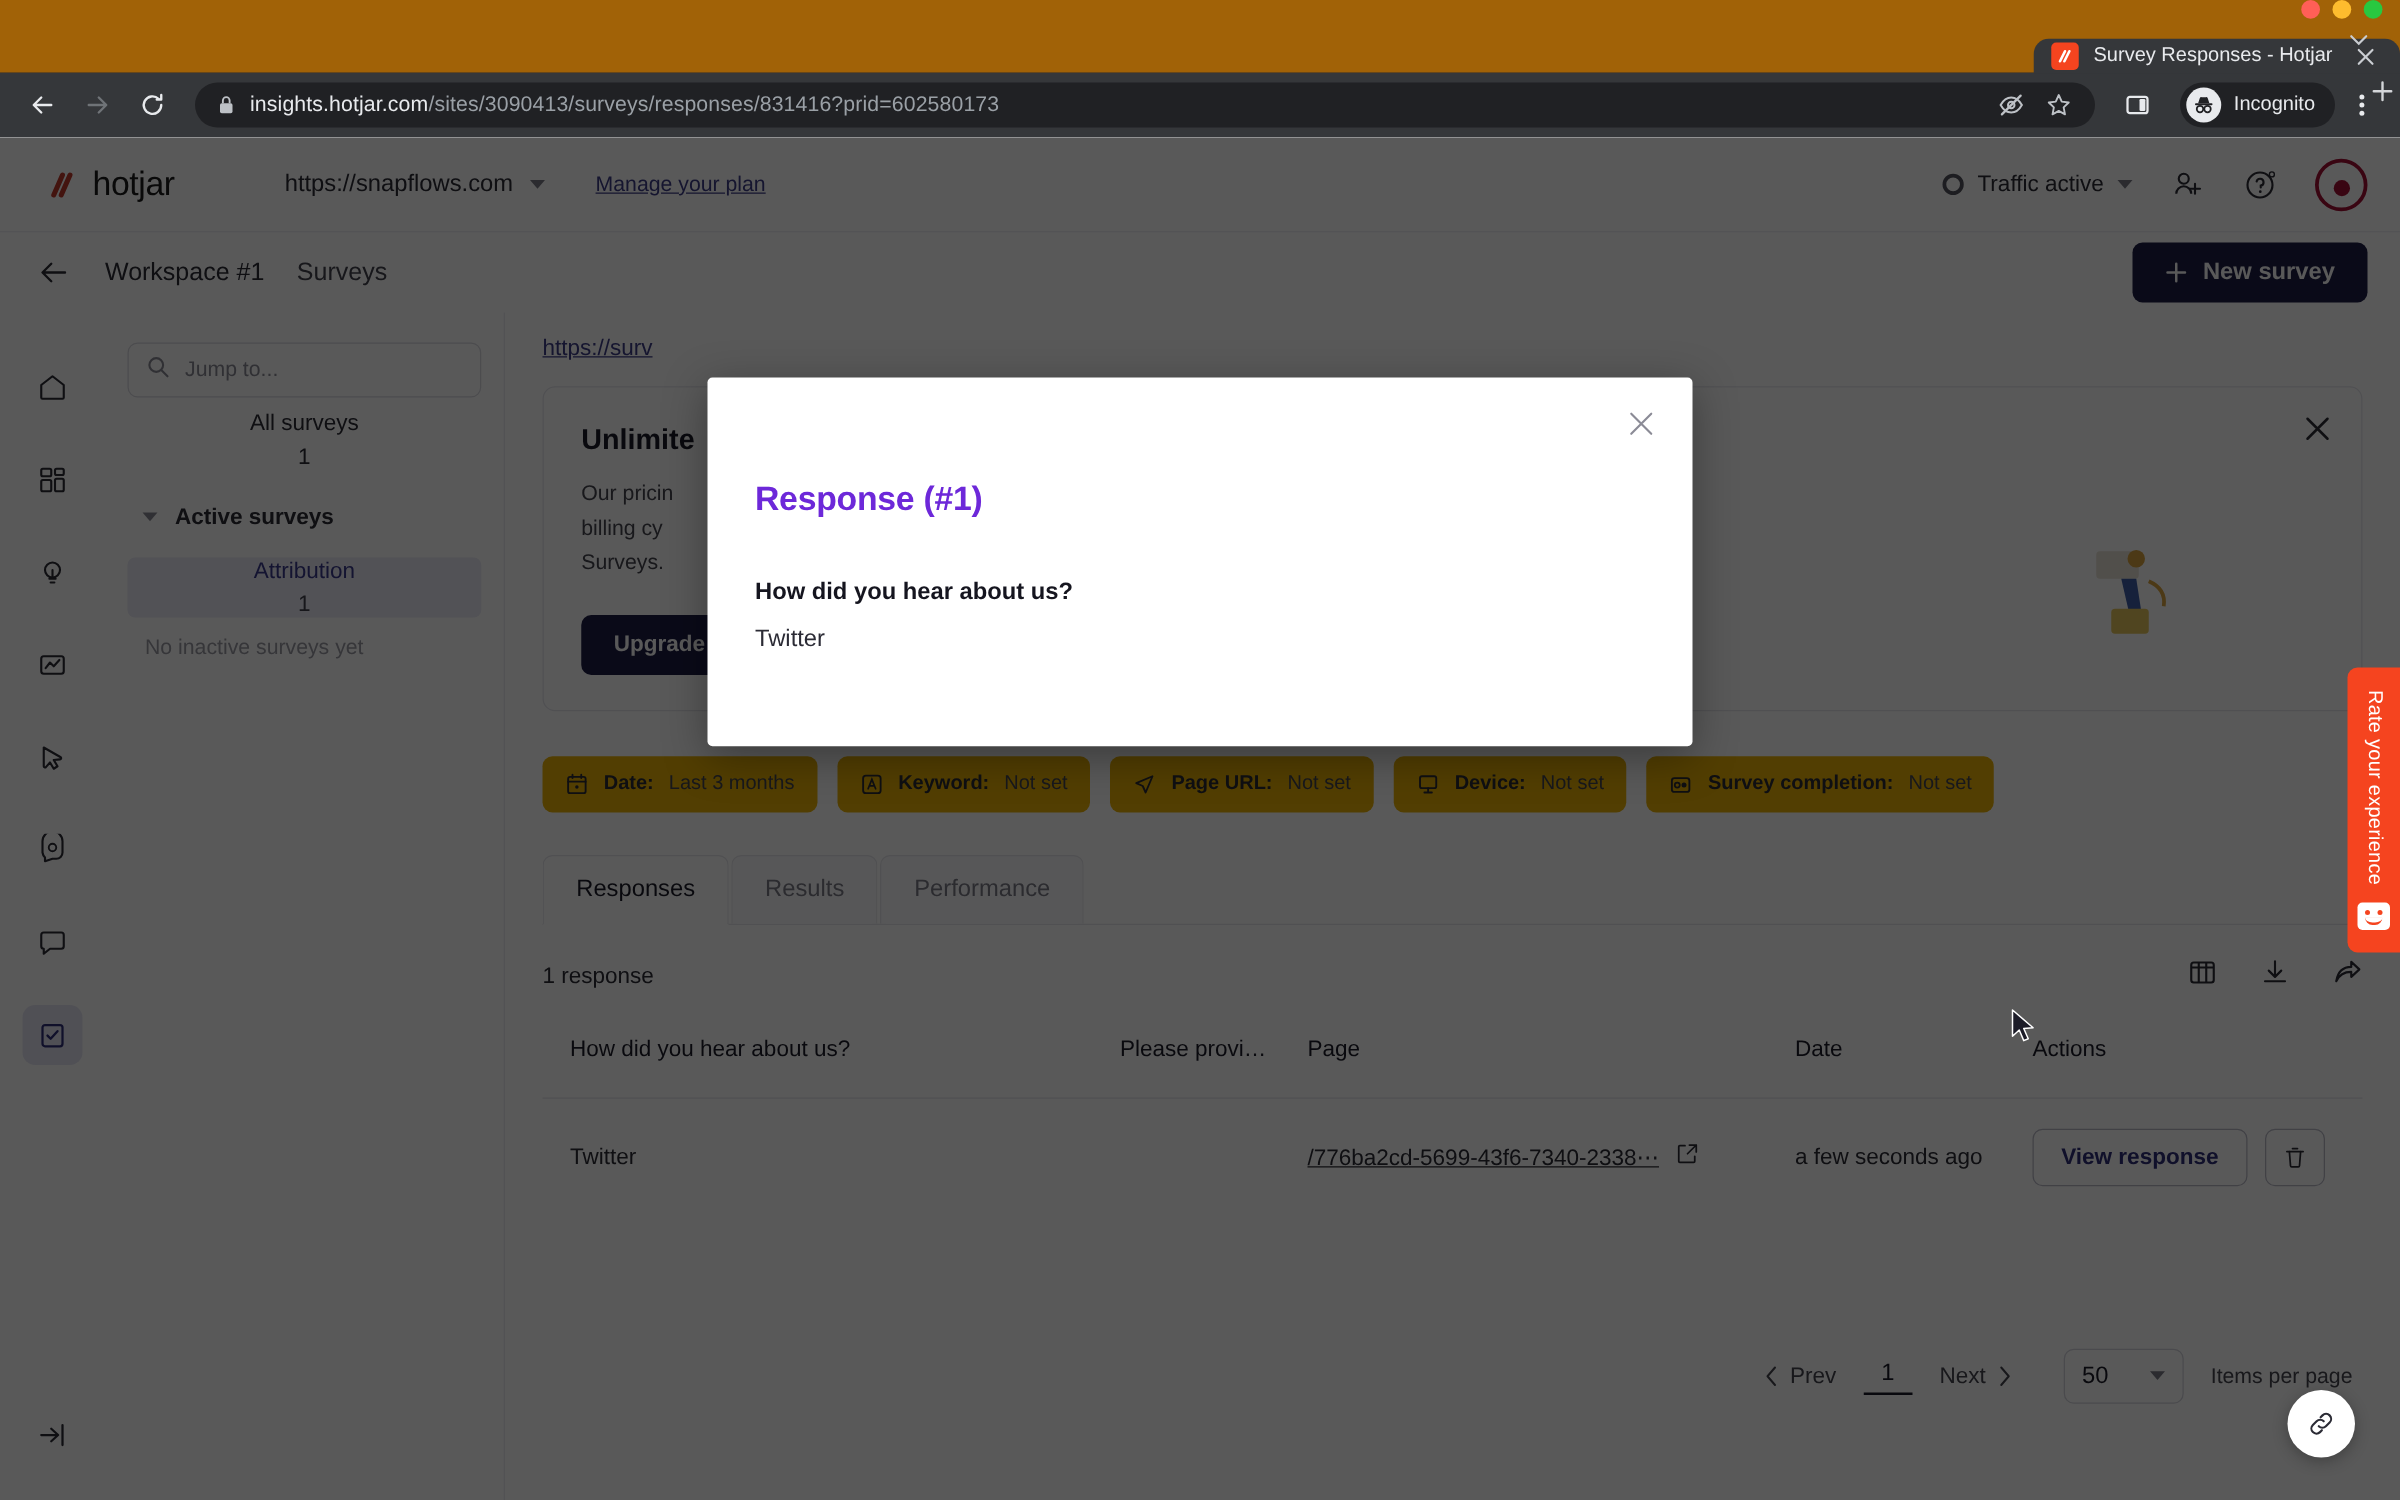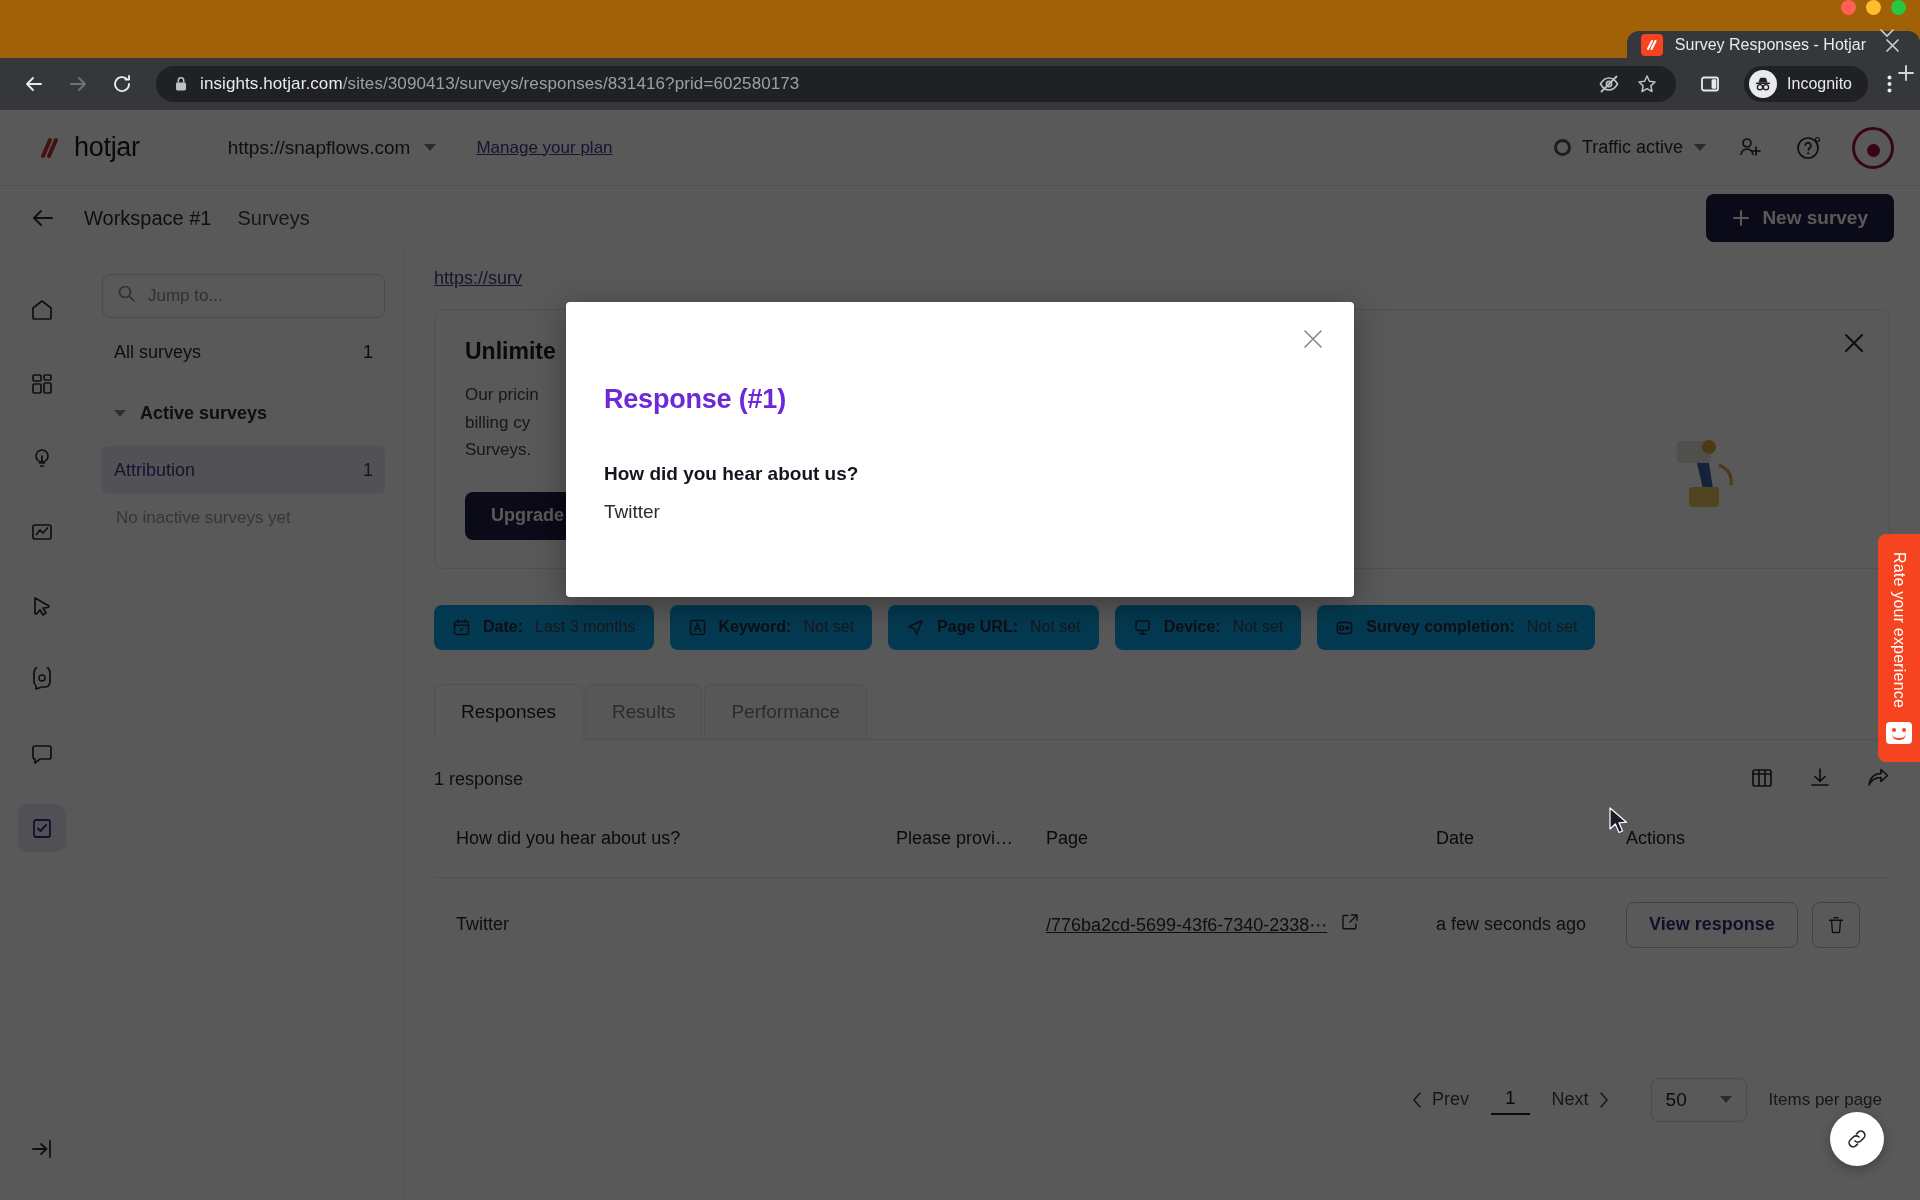--- a/index.html
+++ b/index.html
@@ -146,21 +146,21 @@
   .listpane {
     width: 320px; background: #fff; border-right: 1px solid #ececf1;
     padding: 24px 18px 0 18px; flex: none;
   }
   .jumpto {
     height: 44px; border: 1px solid #d9d9e0; border-radius: 8px; display: flex;
     align-items: center; gap: 12px; padding: 0 14px; color: #8b8b96; font-size: 17px;
   }
   .lp-row {
     height: 48px; display: flex; align-items: center; justify-content: space-between;
-    padding: 0 12px; font-size: 18px; color: #2b2b35; margin-top: 10px; border-radius: 6px;
+    padding: 0 12px; font-size: 18px; color: #2b2b35; margin-top: 10px; border-radius: 6px; flex-direction: column;
   }
   .lp-group {
     display: flex; align-items: center; gap: 14px; padding: 0 12px; height: 46px;
     font-size: 18px; color: #2b2b35; margin-top: 14px; font-weight: 700;
   }
   .tri { width: 0; height: 0; border-left: 6px solid transparent; border-right: 6px solid transparent; border-top: 7px solid #8b8b96; }
   .lp-row.selected { background: #eaeaf6; color: #3a3a8c; }
   .lp-row.selected .cnt { color: #44444e; }
   .lp-empty { padding: 14px 14px; font-size: 17px; color: #9a9aa4; }
 
@@ -185,21 +185,21 @@
   .link-more { font-size: 18px; color: #2f2f4f; display: flex; align-items: center; gap: 10px; }
   .promo-art {
     position: absolute; right: 104px; top: 110px; width: 170px; height: 110px;
     display: flex; align-items: center; justify-content: center;
   }
   .promo-close { position: absolute; right: 24px; top: 22px; color: #2b2b35; }
 
   .filters { display: flex; gap: 16px; margin-top: 36px; flex-wrap: nowrap; }
   .filter {
     display: flex; align-items: center; gap: 12px; padding: 13px 18px;
-    border-radius: 8px; background: #0ea5e9; font-size: 16px; color: #2b2b35; white-space: nowrap;
+    border-radius: 8px; background: #eab308; font-size: 16px; color: #2b2b35; white-space: nowrap;
   }
   .filter b { font-weight: 700; }
   .filter .val { color: #45454f; }
 
   .tabs { display: flex; margin-top: 34px; border-bottom: 1px solid #e4e4ea; }
   .tab-btn {
     padding: 16px 26px; font-size: 19px; color: #7c7c88; background: #fafafc;
     border: 1px solid #e4e4ea; border-bottom: none; border-radius: 8px 8px 0 0;
     margin-right: 2px;
   }

